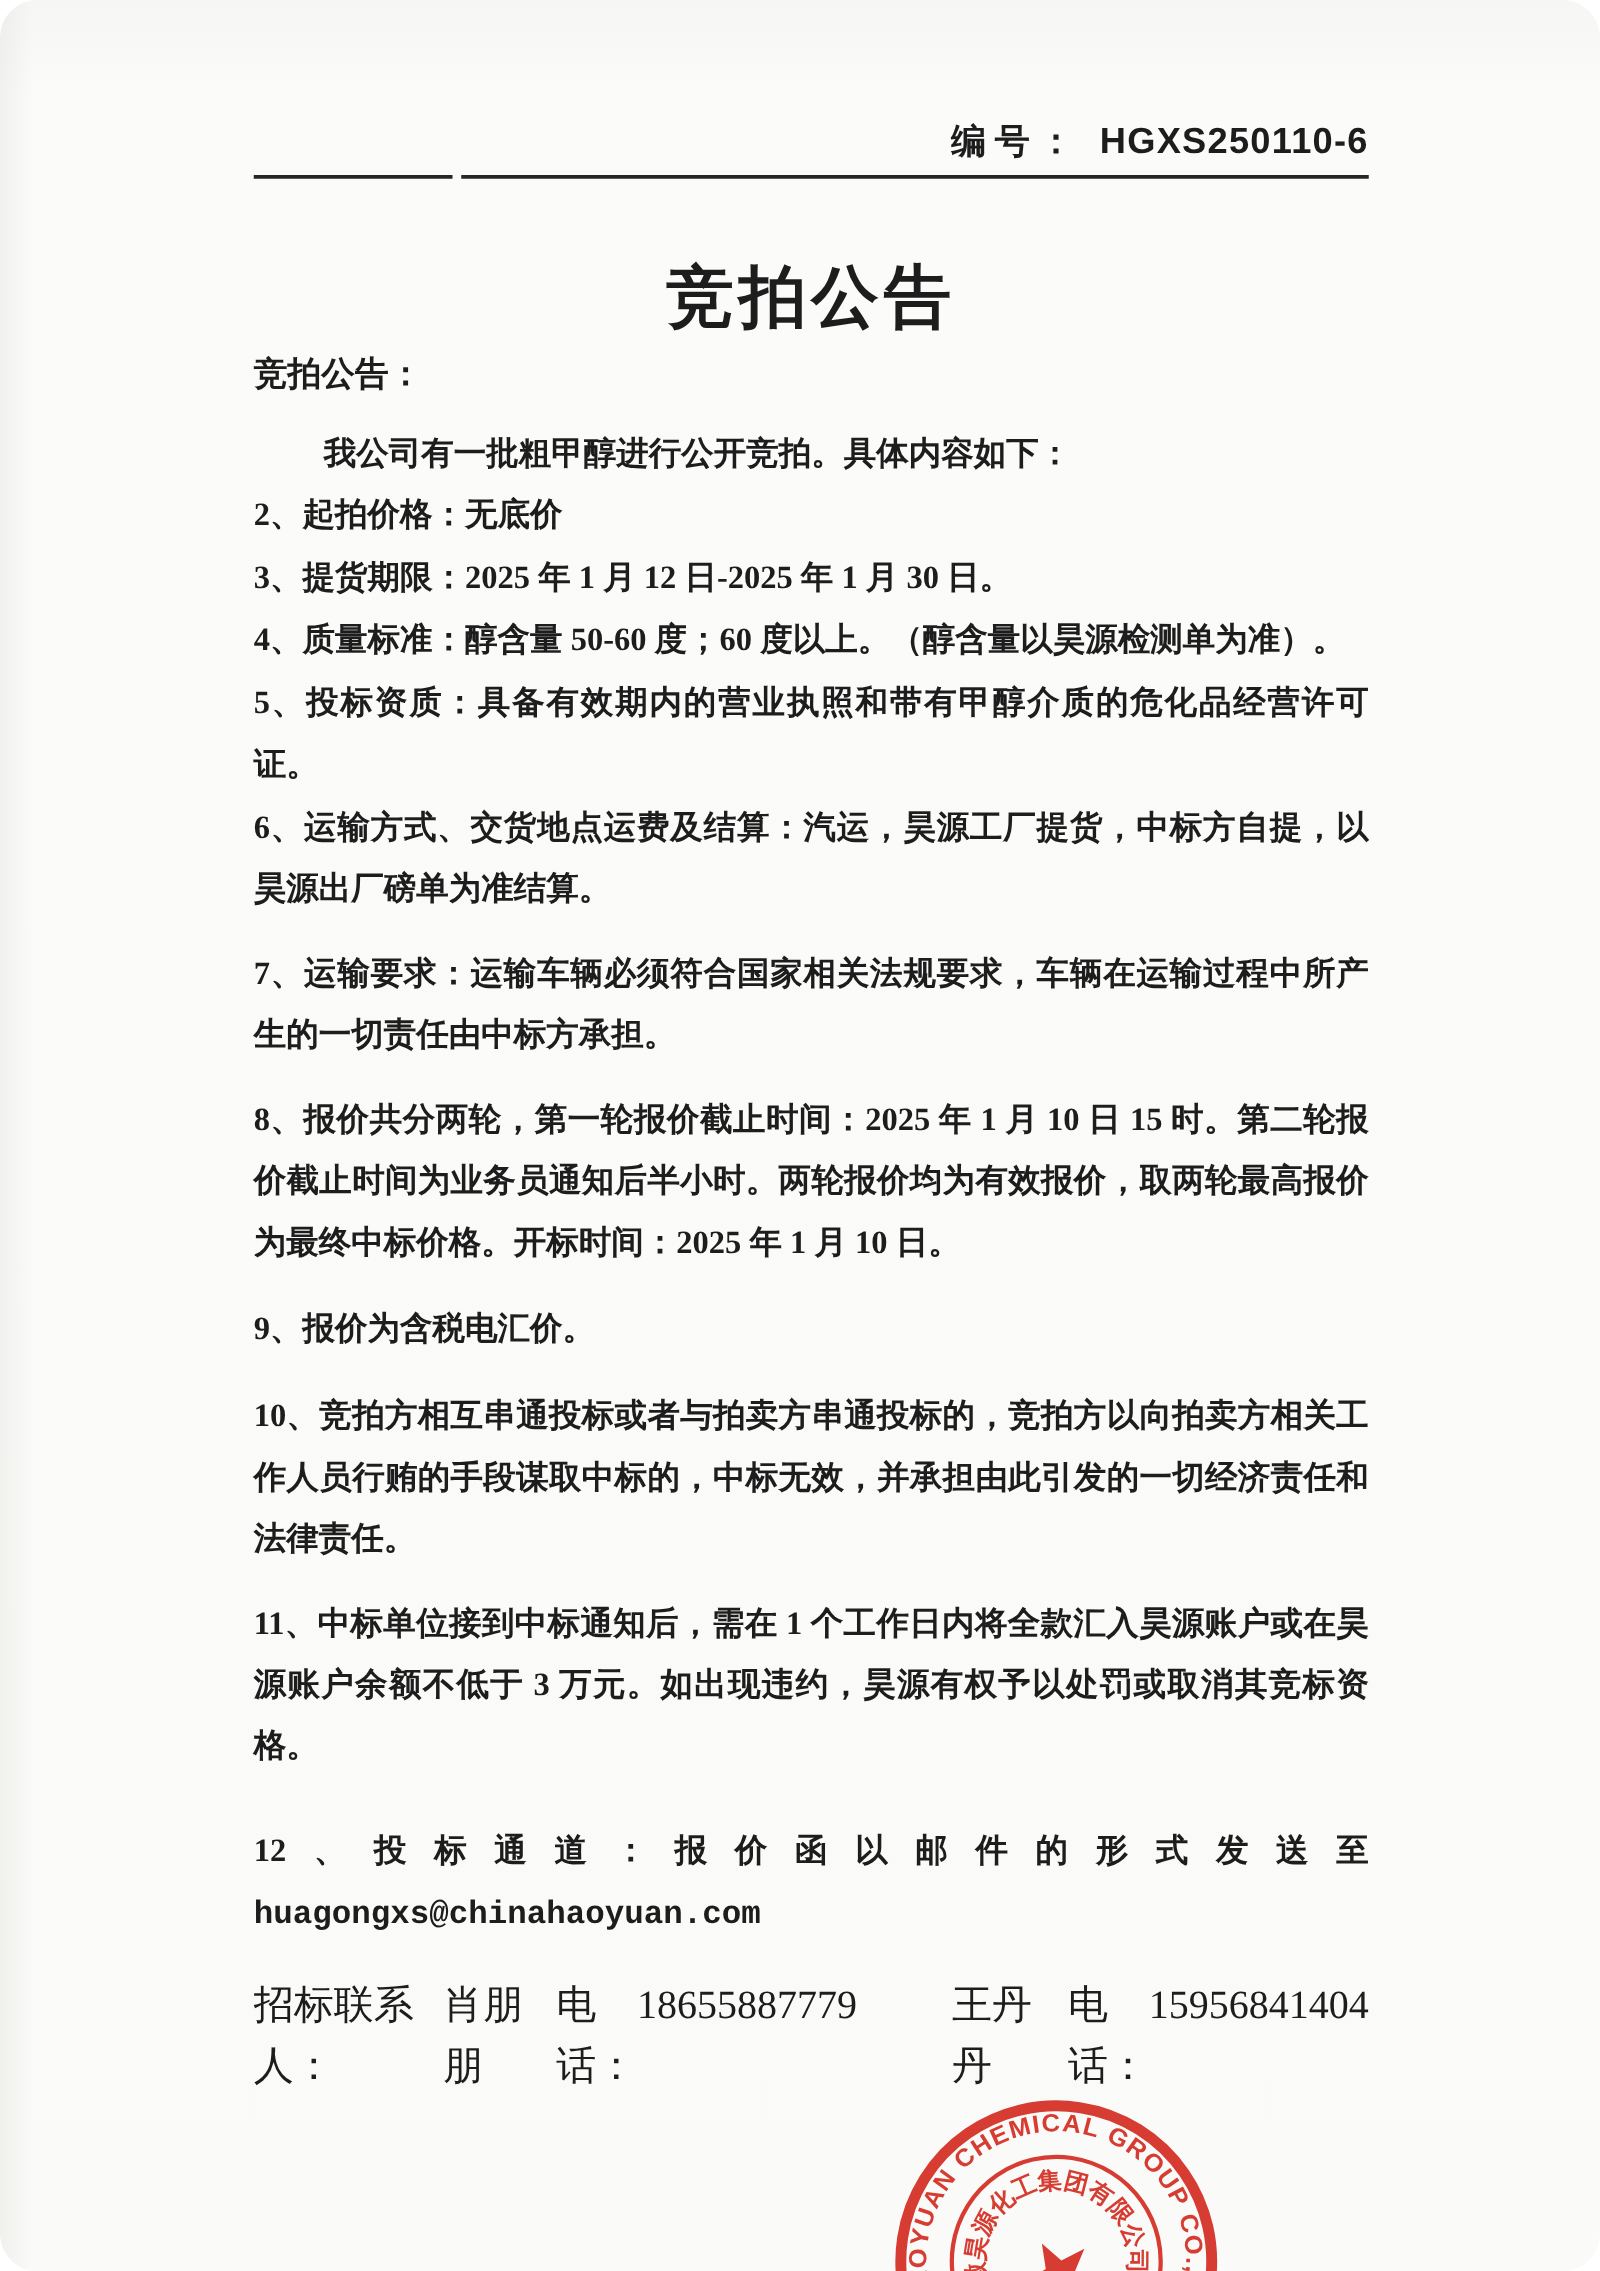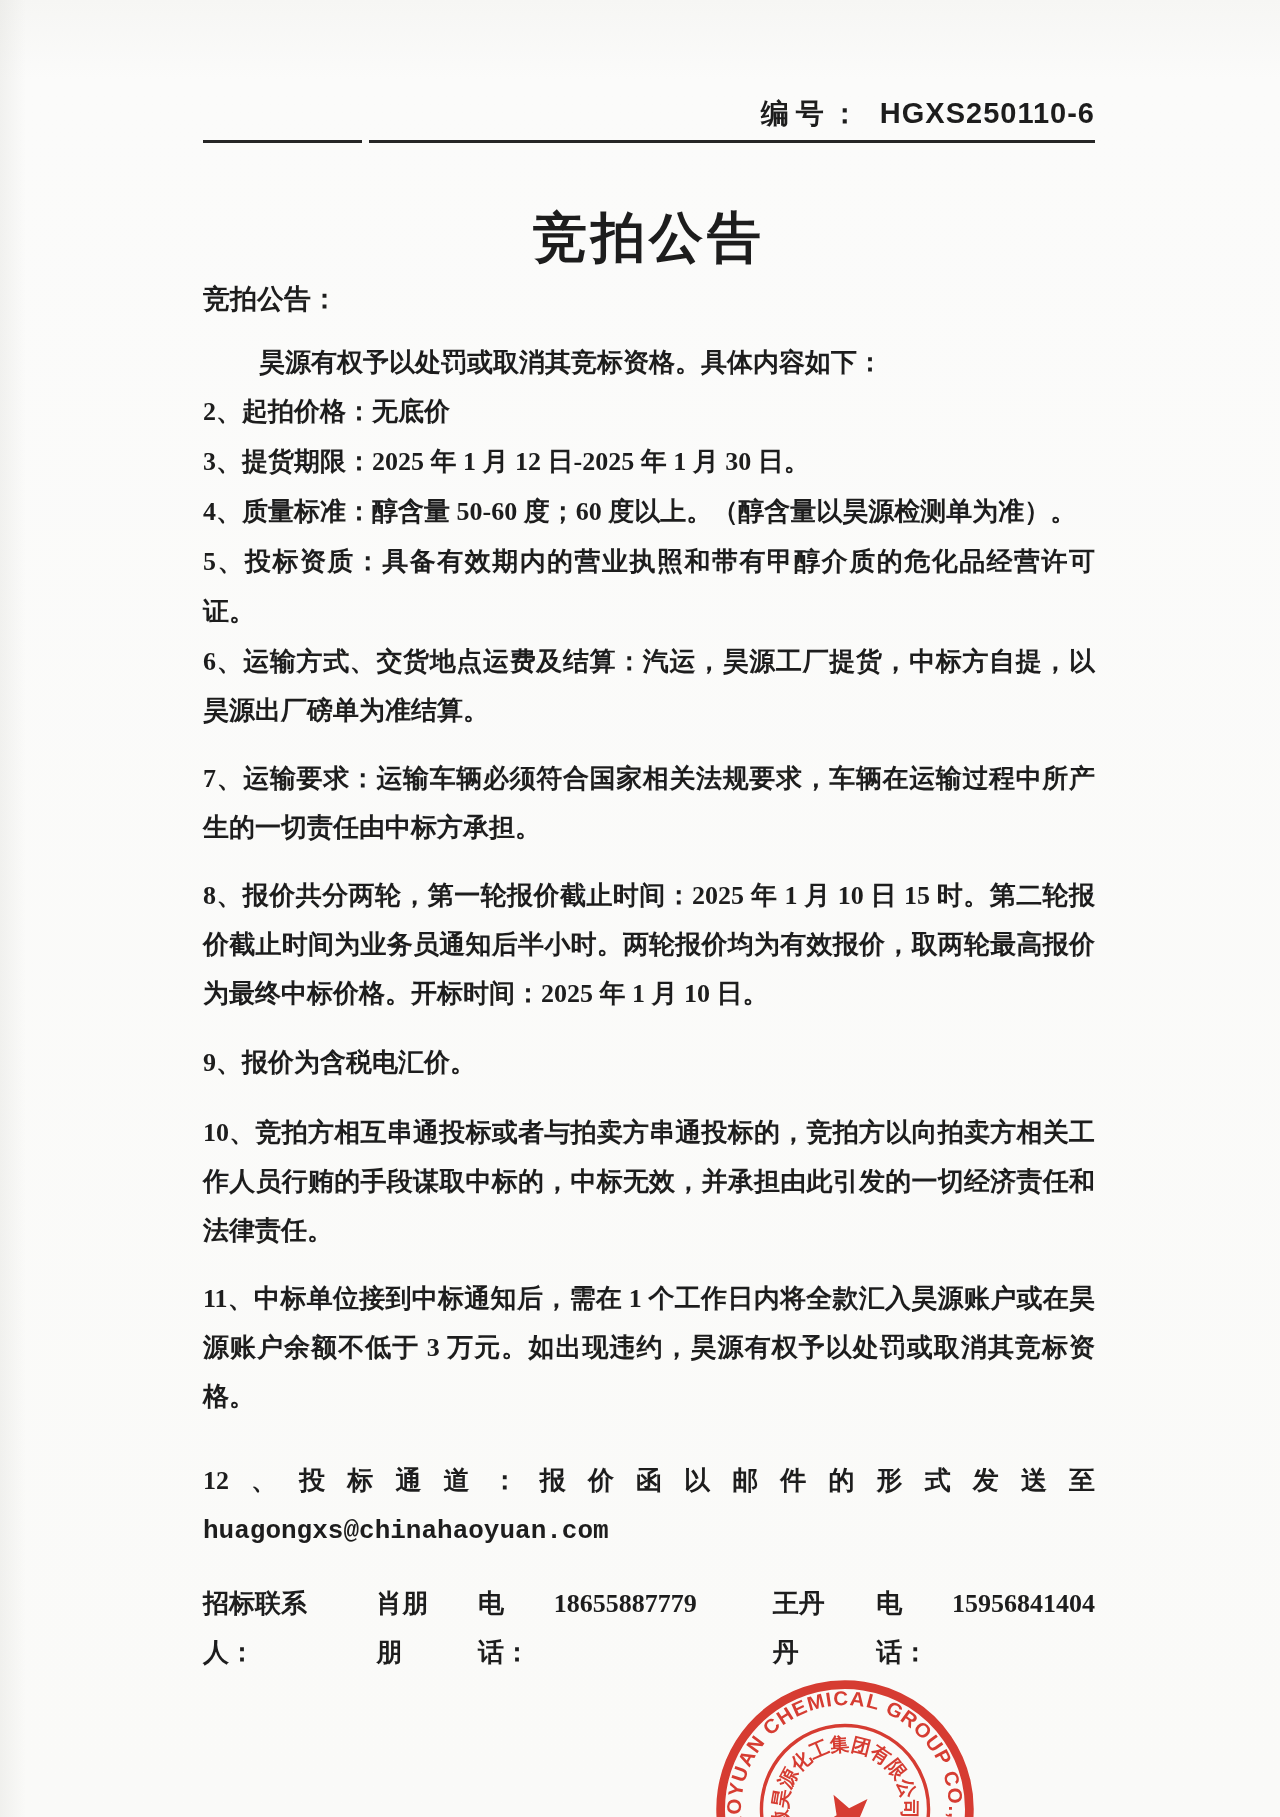--- a/index.html
+++ b/index.html
@@ -6,20 +6,21 @@
   .page{
     position:relative;
     width:1280px;
     height:1817px;
     background:
       linear-gradient(90deg, rgba(210,210,205,.25) 0, rgba(255,255,255,0) 26px),
       linear-gradient(180deg, #f6f6f4 0, #fbfbfa 80px, #fafaf8 100%);
     overflow:hidden;
     font-family:"Liberation Serif","DejaVu Serif",serif;
     color:#1d1d1d;
+    border-radius:30px;
   }
   .content{
     margin-left:203px;
     width:892px;
   }
   
   .hdr{
     margin-top:96px;
     line-height:34px;
     display:flex;
@@ -73,22 +74,22 @@
   .mb35{margin-bottom:35px;}
   .email{
     font-family:"Liberation Mono","DejaVu Sans Mono",monospace;
     font-size:26px;
     letter-spacing:0px;
   }
   
   .contact{
     display:flex;
     align-items:baseline;
-    font-size:26px;
-    font-weight:bold;
+    font-size:32px;
+    font-weight:normal;
     line-height:49px;
   }
   .contact .p1{margin-left:22px;}
   .contact .t1{margin-left:26px;}
   .contact .p2{margin-left:76px;}
   .contact .t2{margin-left:28px;}
   
   .sign-area{
     position:relative;
     height:290px;
@@ -122,21 +123,21 @@
 
     <div class="rule">
       <div class="seg1"></div>
       <div class="gap"></div>
       <div class="seg2"></div>
     </div>
 
     <div class="title">竞拍公告</div>
 
     <p class="para salutation">竞拍公告：</p>
-    <p class="para intro">昊源有权予以处罚或取消其竞标资格。具体内容如下：</p>
+    <p class="para intro">我公司有一批粗甲醇进行公开竞拍。具体内容如下：</p>
 
     <p class="para lh50">2、起拍价格：无底价</p>
     <p class="para lh50">3、提货期限：2025 年 1 月 12 日-2025 年 1 月 30 日。</p>
     <p class="para lh50">4、质量标准：醇含量 50-60 度；60 度以上。（醇含量以昊源检测单为准）。</p>
     <p class="para lh50">5、投标资质：具备有效期内的营业执照和带有甲醇介质的危化品经营许可证。</p>
     <p class="para mb19">6、运输方式、交货地点运费及结算：汽运，昊源工厂提货，中标方自提，以昊源出厂磅单为准结算。</p>
     <p class="para mb19">7、运输要求：运输车辆必须符合国家相关法规要求，车辆在运输过程中所产生的一切责任由中标方承担。</p>
     <p class="para mb20">8、报价共分两轮，第一轮报价截止时间：2025 年 1 月 10 日 15 时。第二轮报价截止时间为业务员通知后半小时。两轮报价均为有效报价，取两轮最高报价为最终中标价格。开标时间：2025 年 1 月 10 日。</p>
     <p class="para mb21">9、报价为含税电汇价。</p>
     <p class="para mb19">10、竞拍方相互串通投标或者与拍卖方串通投标的，竞拍方以向拍卖方相关工作人员行贿的手段谋取中标的，中标无效，并承担由此引发的一切经济责任和法律责任。</p>

